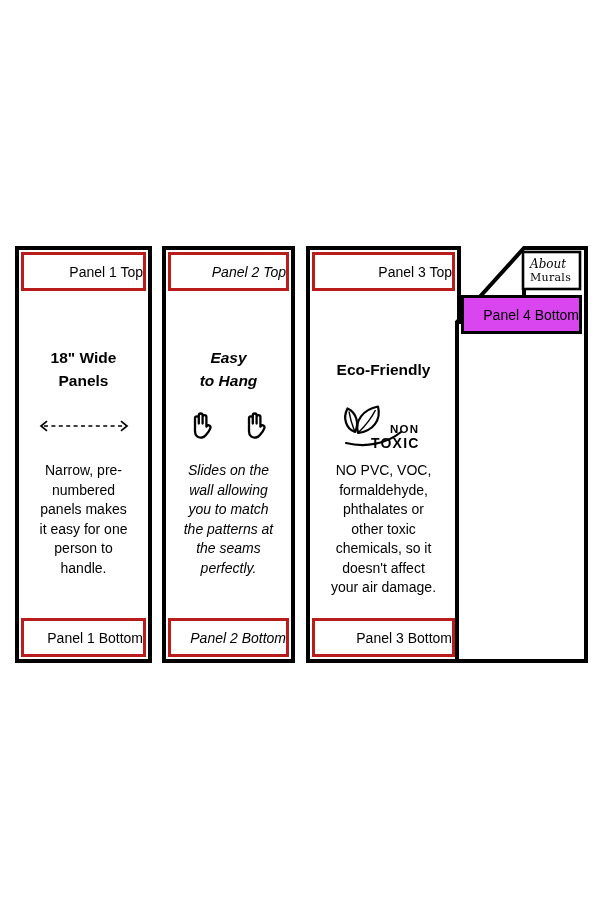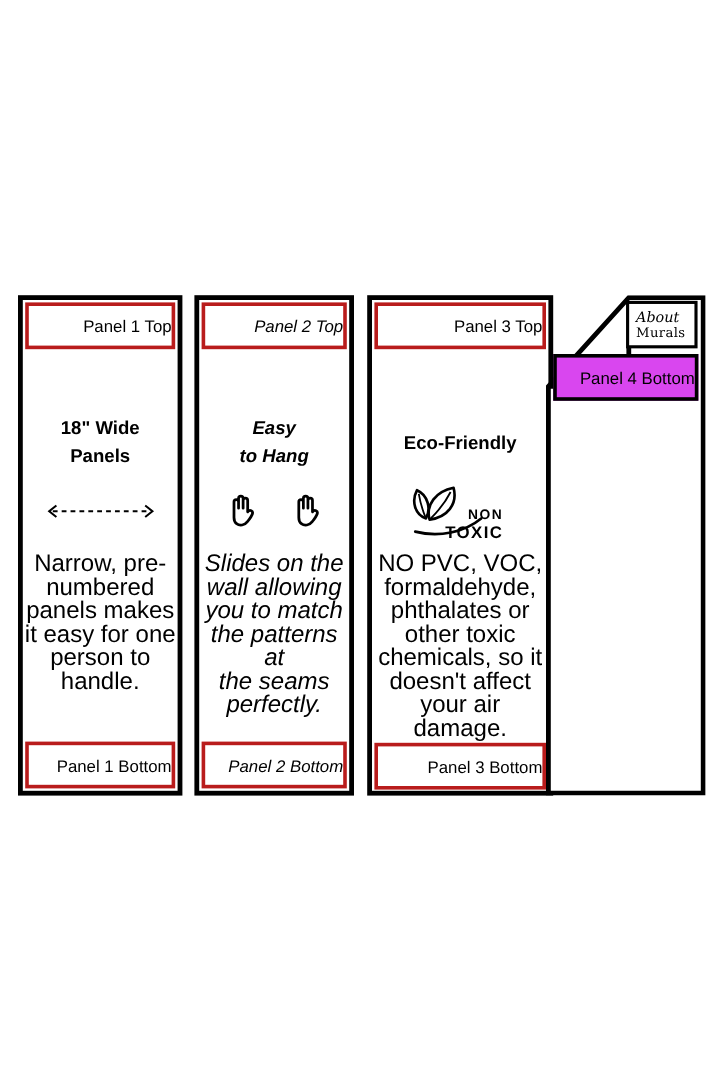--- a/index.html
+++ b/index.html
@@ -46,21 +46,21 @@
     white-space:pre-line;
   }
   .icon-row {
     margin-top:10px;
     height:46px;
     display:flex; align-items:center; justify-content:center;
   }
   .icon-row.hands { gap:27px; }
   .panel-text {
     margin-top:12px;
-    font-size:20px;
+    font-size:14px;
     line-height:19.5px;
     white-space:pre-wrap;
   }
 
   
   .panel4 { border-color:transparent; background:transparent; }
   .panel4 .panel-header { border-color:transparent; background:transparent; }
   .p4-frame {
     position:absolute; left:-4px; top:-4px;
     width:133px; height:417px;

